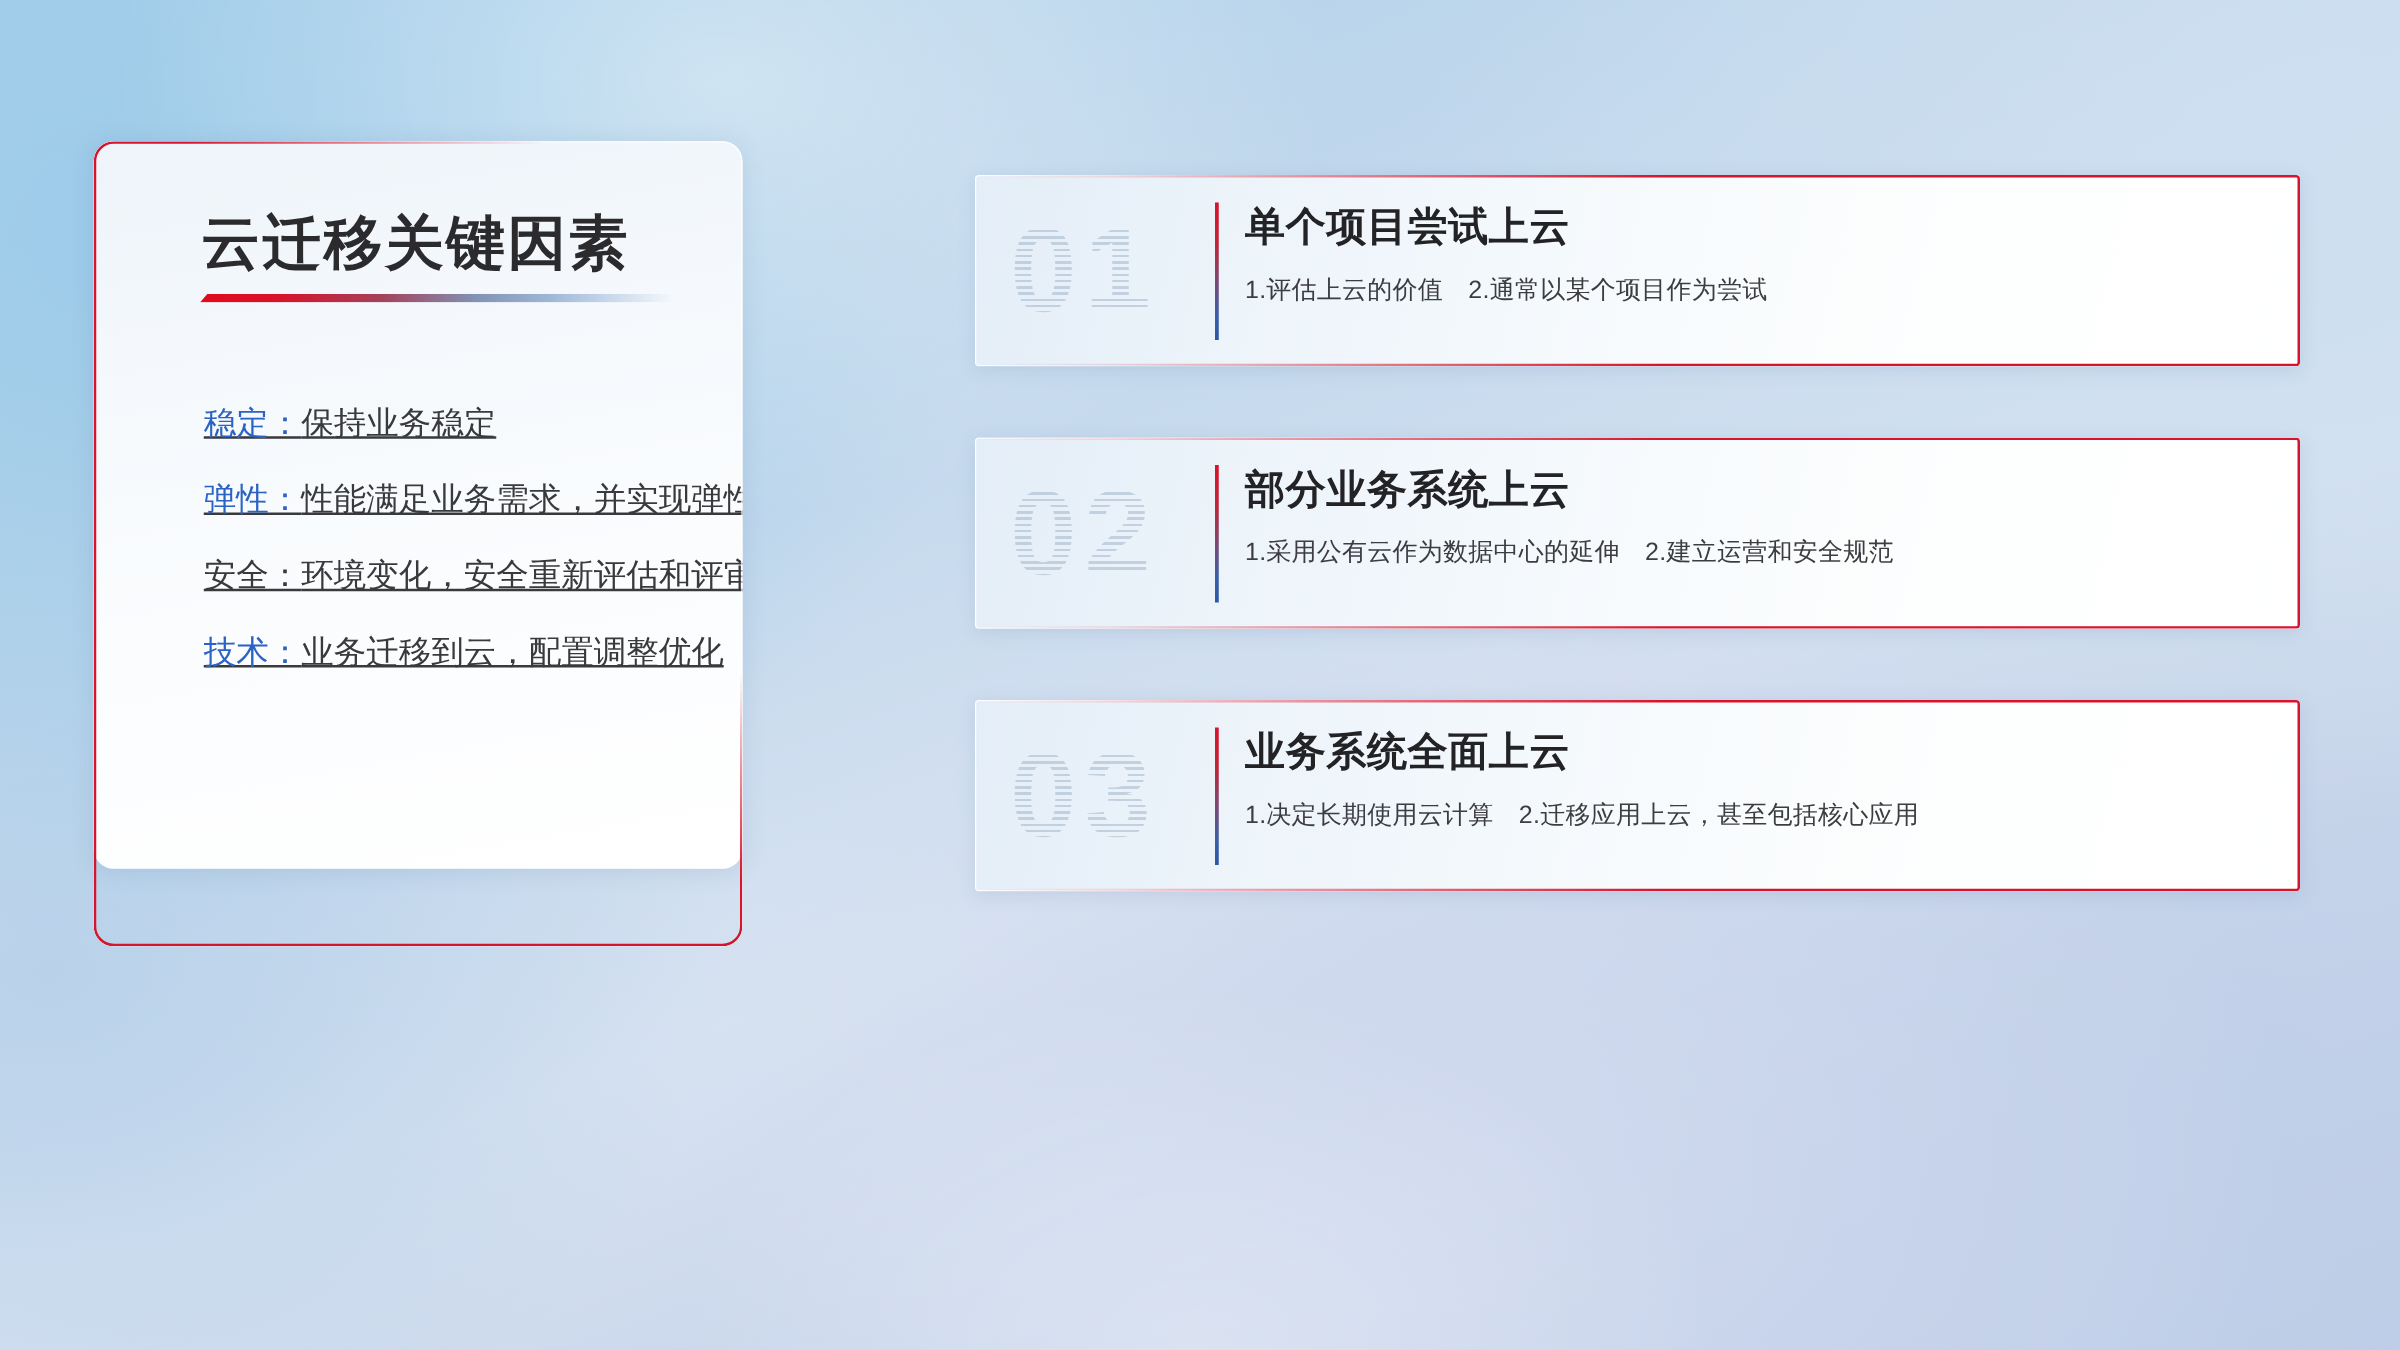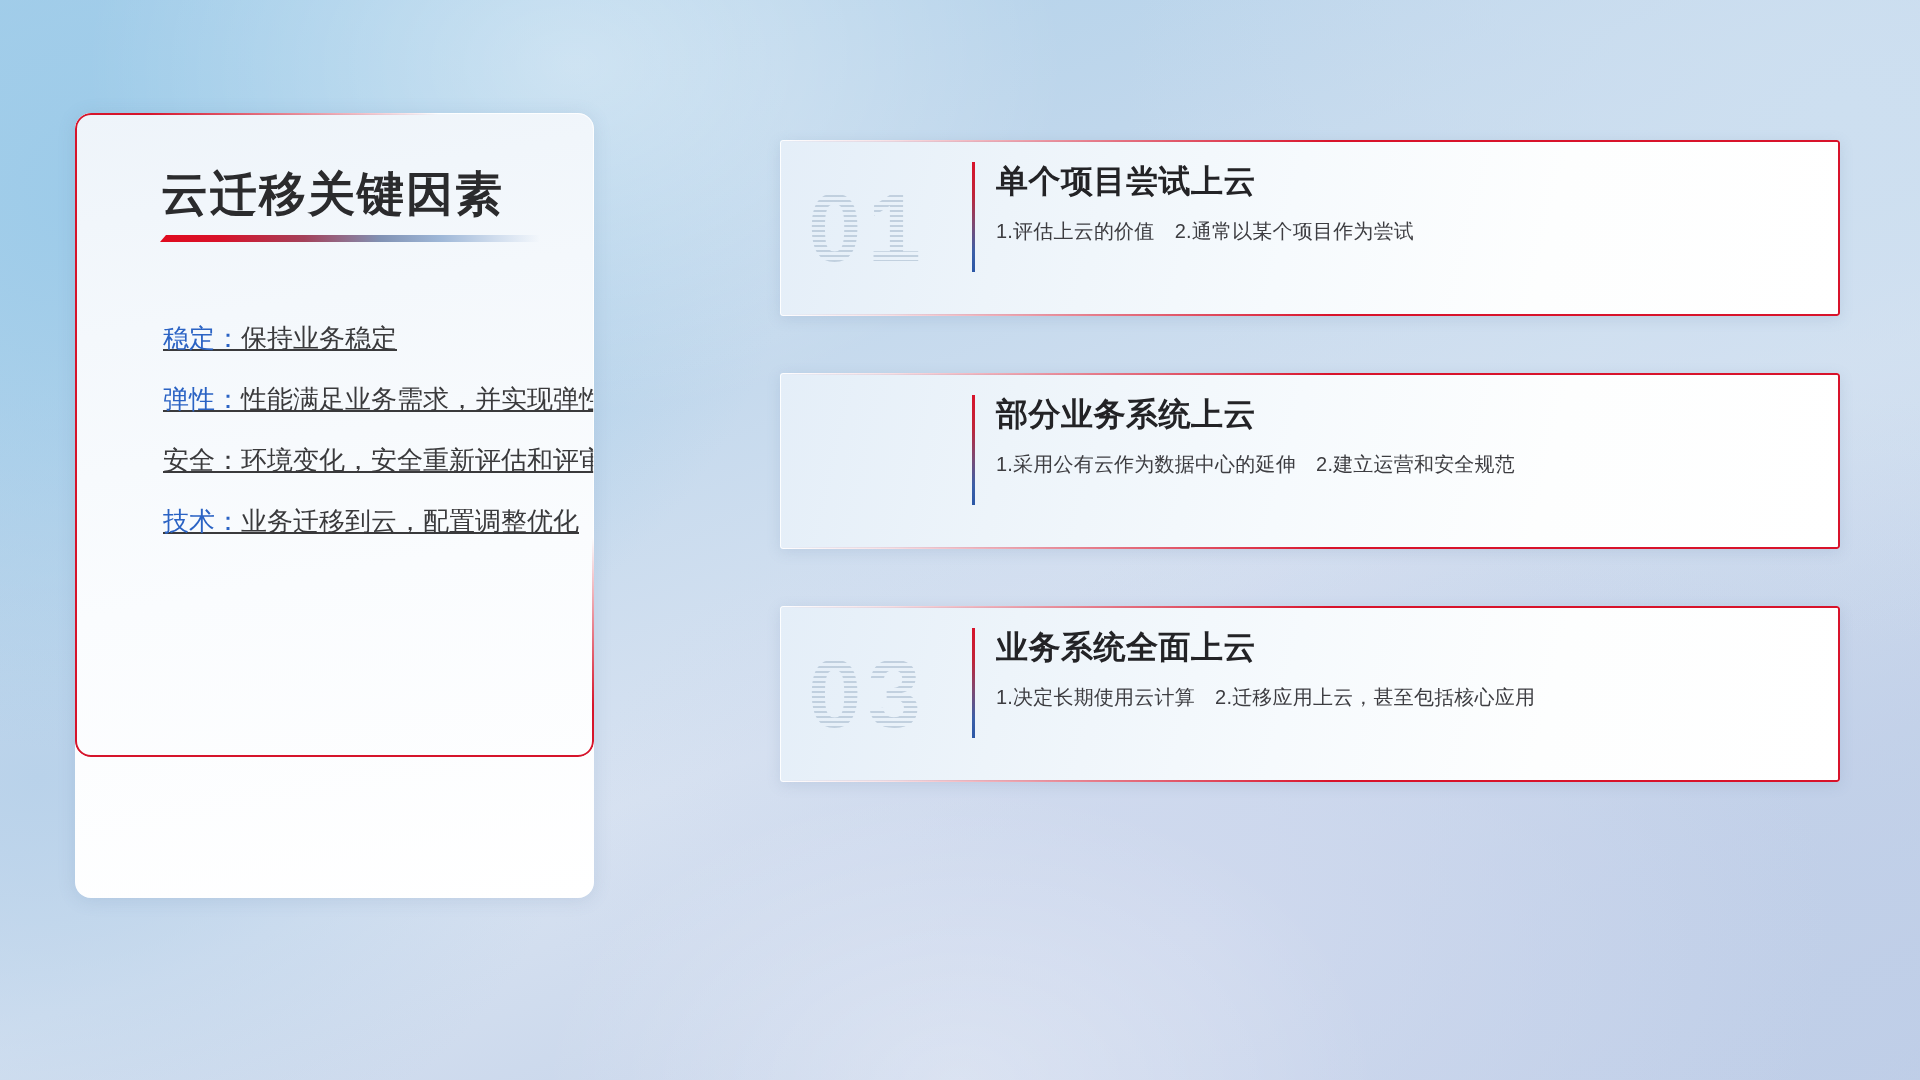--- a/index.html
+++ b/index.html
@@ -27,21 +27,21 @@
     content:"";
     position:absolute; inset:0;
     background:
       radial-gradient(ellipse 700px 500px at 30% 6%, rgba(255,255,255,.40) 0%, rgba(255,255,255,0) 70%),
       radial-gradient(ellipse 600px 420px at 50% 100%, rgba(255,255,255,.30) 0%, rgba(255,255,255,0) 70%);
   }
 
   
   #left-panel{
     position:absolute;
-    left:75px; top:113px; width:519px; height:785px;
+    left:75px; top:113px; width:519px; height:582px;
     border-radius:16px;
     background:
       linear-gradient(170deg,#eef4fa 0%, #f4f8fc 26%, #fafcfe 58%, #ffffff 100%);
     box-shadow:0 2px 18px rgba(90,120,160,.16);
     overflow:hidden;
   }
   
   #left-panel-edge{
     position:absolute;
     left:75px; top:113px; width:519px; height:644px;
@@ -92,21 +92,21 @@
   .factor-label{ color:#2b63c4; }
   .factor-label.neutral{ color:#3a3a3c; }
 
   
   #cards{
     position:absolute; left:780px; top:140px;
     width:1060px;
   }
   .card{
     position:relative;
-    height:176px;
+    height:153px;
     margin-bottom:57px;
     border-radius:3px;
     background:linear-gradient(103deg,#e4eef8 0%, #edf4fa 22%, #f6fafd 48%, #fdfefe 72%, #ffffff 100%);
     box-shadow:0 3px 14px rgba(96,126,166,.17);
     overflow:visible;
   }
   .card:last-child{ margin-bottom:0; }
 
   
   .card-border{
@@ -213,20 +213,21 @@
     <div class="card-divider"></div>
     <div class="card-text">
       <div class="card-title">单个项目尝试上云</div>
       <div class="card-desc">1.评估上云的价值　2.通常以某个项目作为尝试</div>
     </div>
   </div>
 
   <div class="card">
     <div class="card-rim"></div>
     <div class="card-border"></div>
+    <div class="card-number">02</div>
     <div class="card-divider"></div>
     <div class="card-text">
       <div class="card-title">部分业务系统上云</div>
       <div class="card-desc">1.采用公有云作为数据中心的延伸　2.建立运营和安全规范</div>
     </div>
   </div>
 
   <div class="card">
     <div class="card-rim"></div>
     <div class="card-border"></div>

